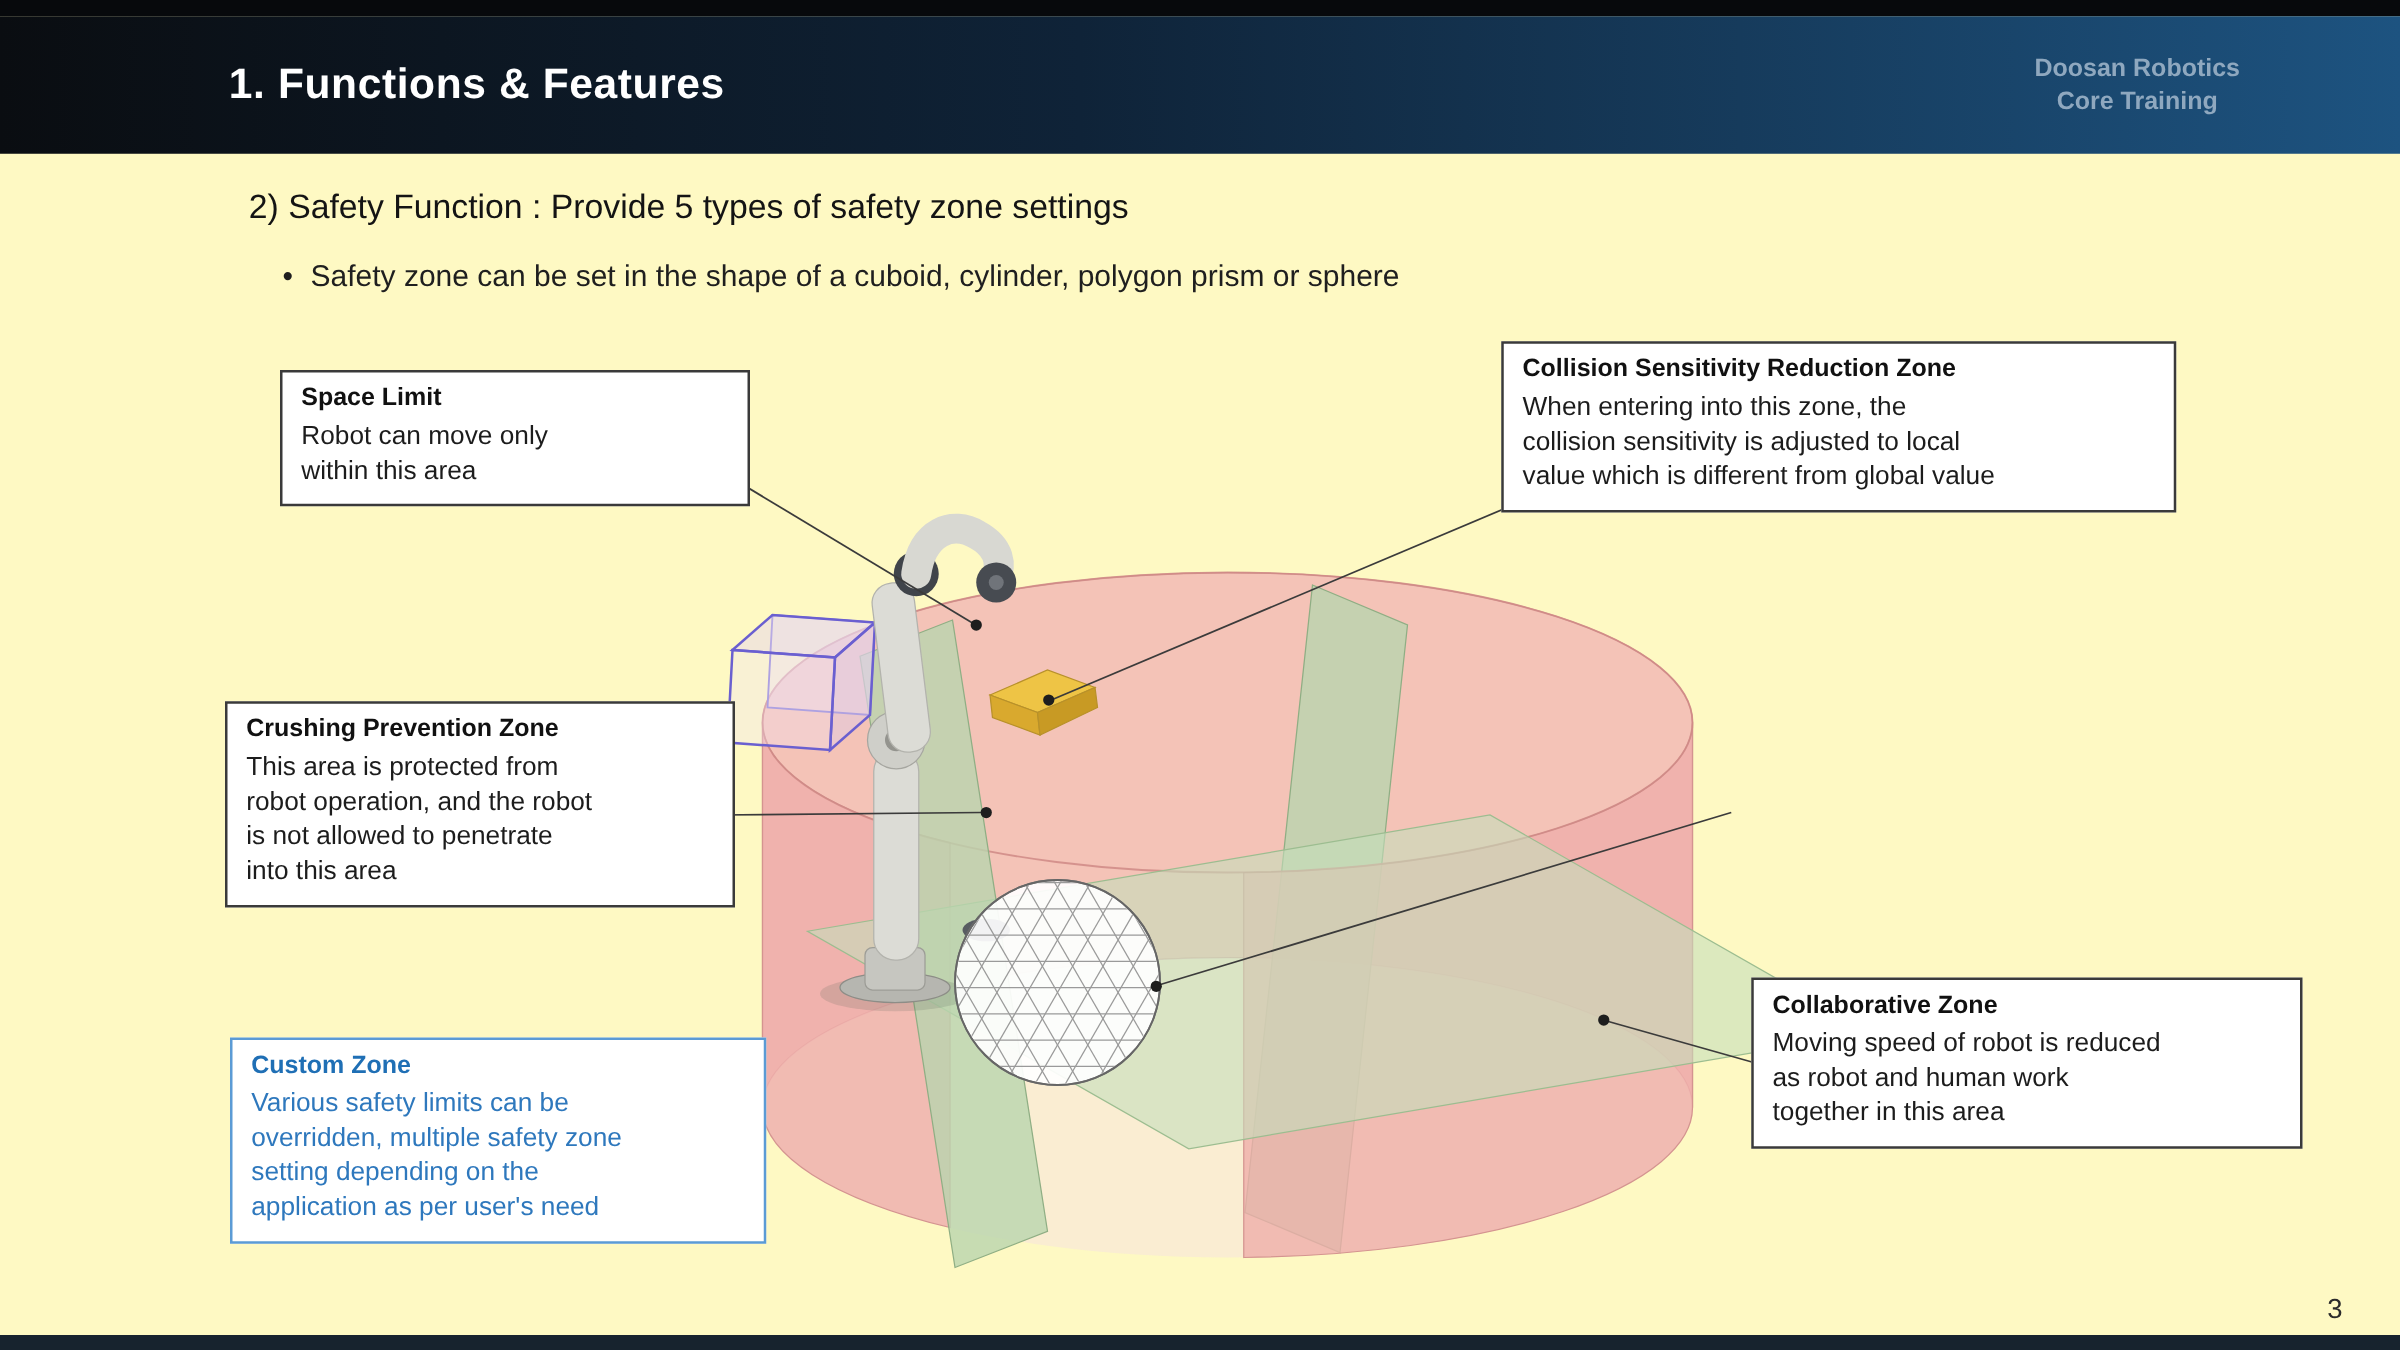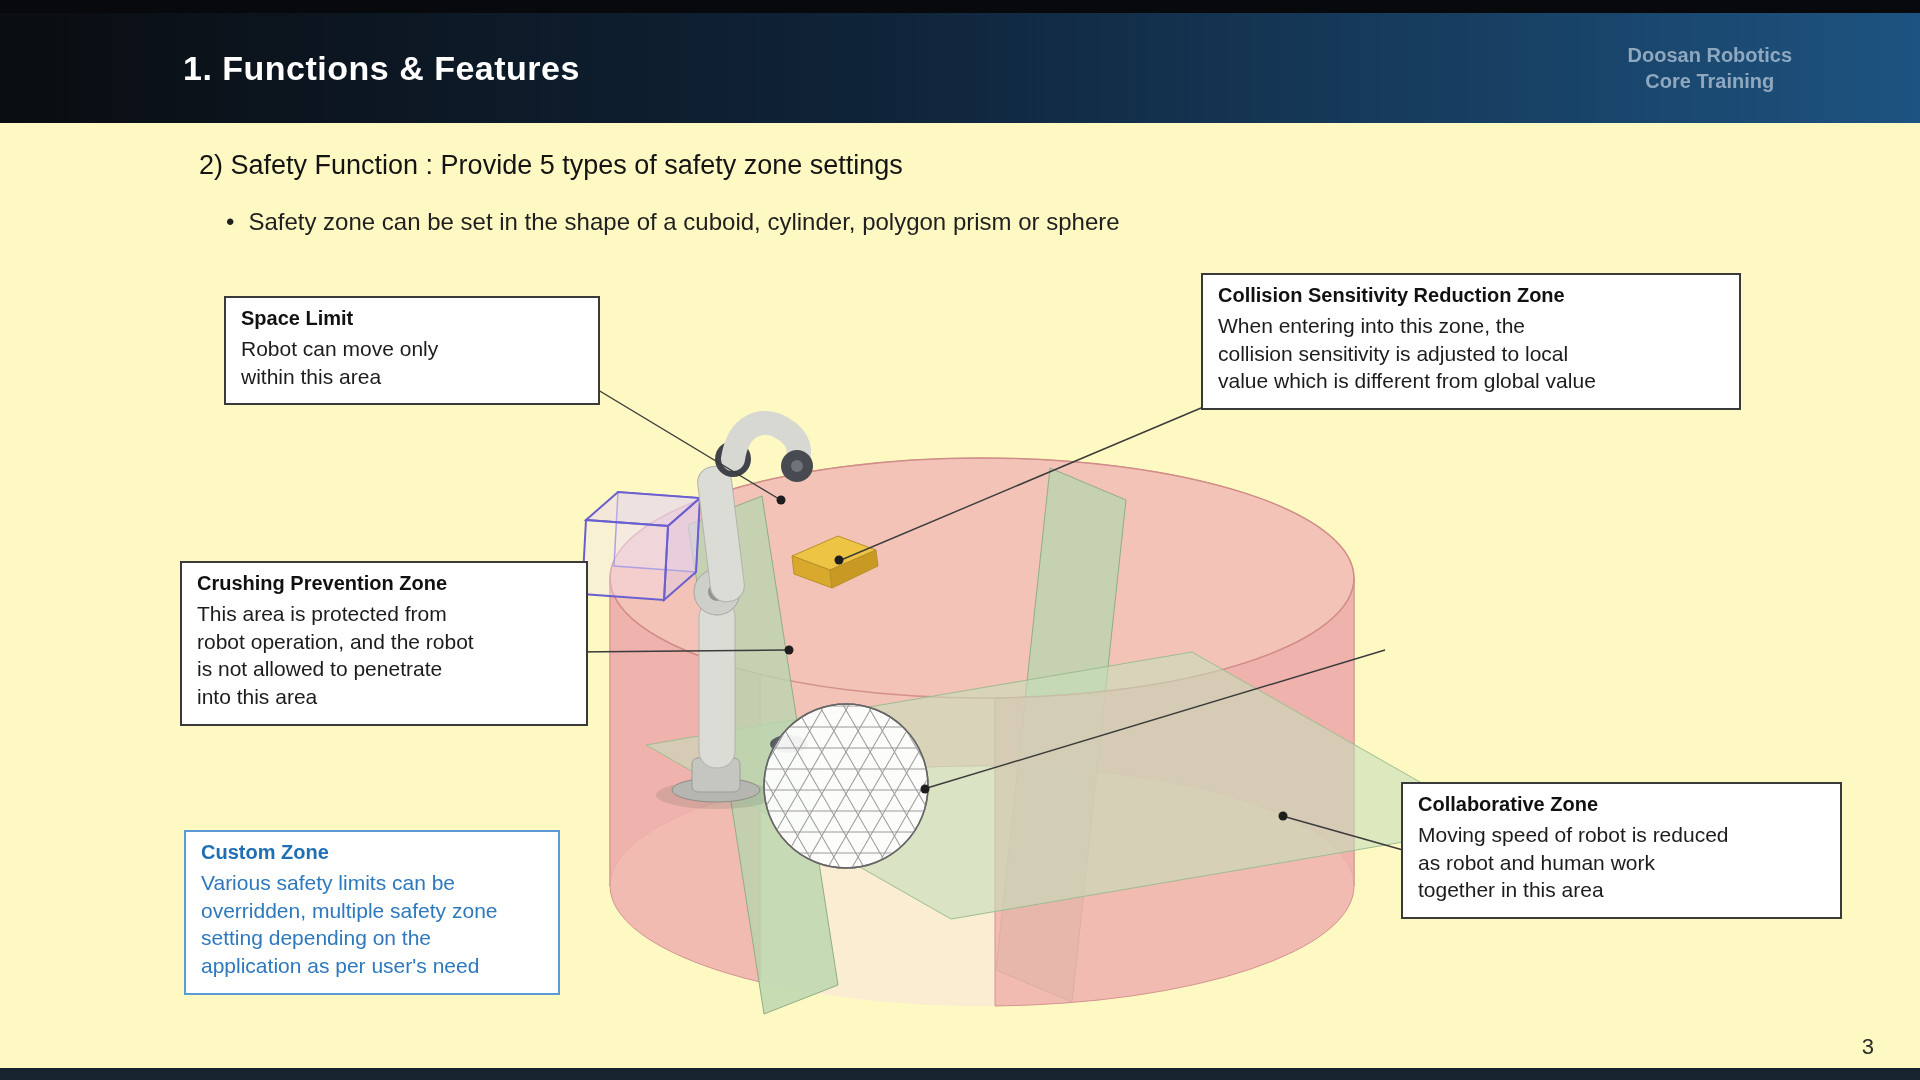--- a/index.html
+++ b/index.html
@@ -26,21 +26,21 @@
   .callout-body{font-size:21px;color:#1c1c1c;line-height:1.32;white-space:pre-line;}
   .callout.custom{border-color:#5b9bd5;}
   .callout.custom .callout-title{color:#1f6fb5;}
   .callout.custom .callout-body{color:#2e78bd;}
 
   #box-space-limit{left:224px;top:296px;width:376px;}
   #box-collision{left:1201px;top:273px;width:540px;}
   #box-crushing{left:180px;top:561px;width:408px;}
   #box-tool{left:1375px;top:569px;width:462px;}
   #box-collab{left:1401px;top:782px;width:441px;}
-  #box-custom{left:184px;top:830px;width:376px;}
+  #box-custom{left:184px;top:830px;width:429px;}
 
   .page-number{position:absolute;right:46px;bottom:20px;font-size:22px;color:#2b2b2b;z-index:3;}
   .bottom-strip{position:absolute;bottom:0;left:0;width:1920px;height:12px;background:#17232e;}
 
   svg.illustration{position:absolute;left:0;top:0;z-index:1;}
 </style>
 </head>
 <body>
 
 <div class="slide">

